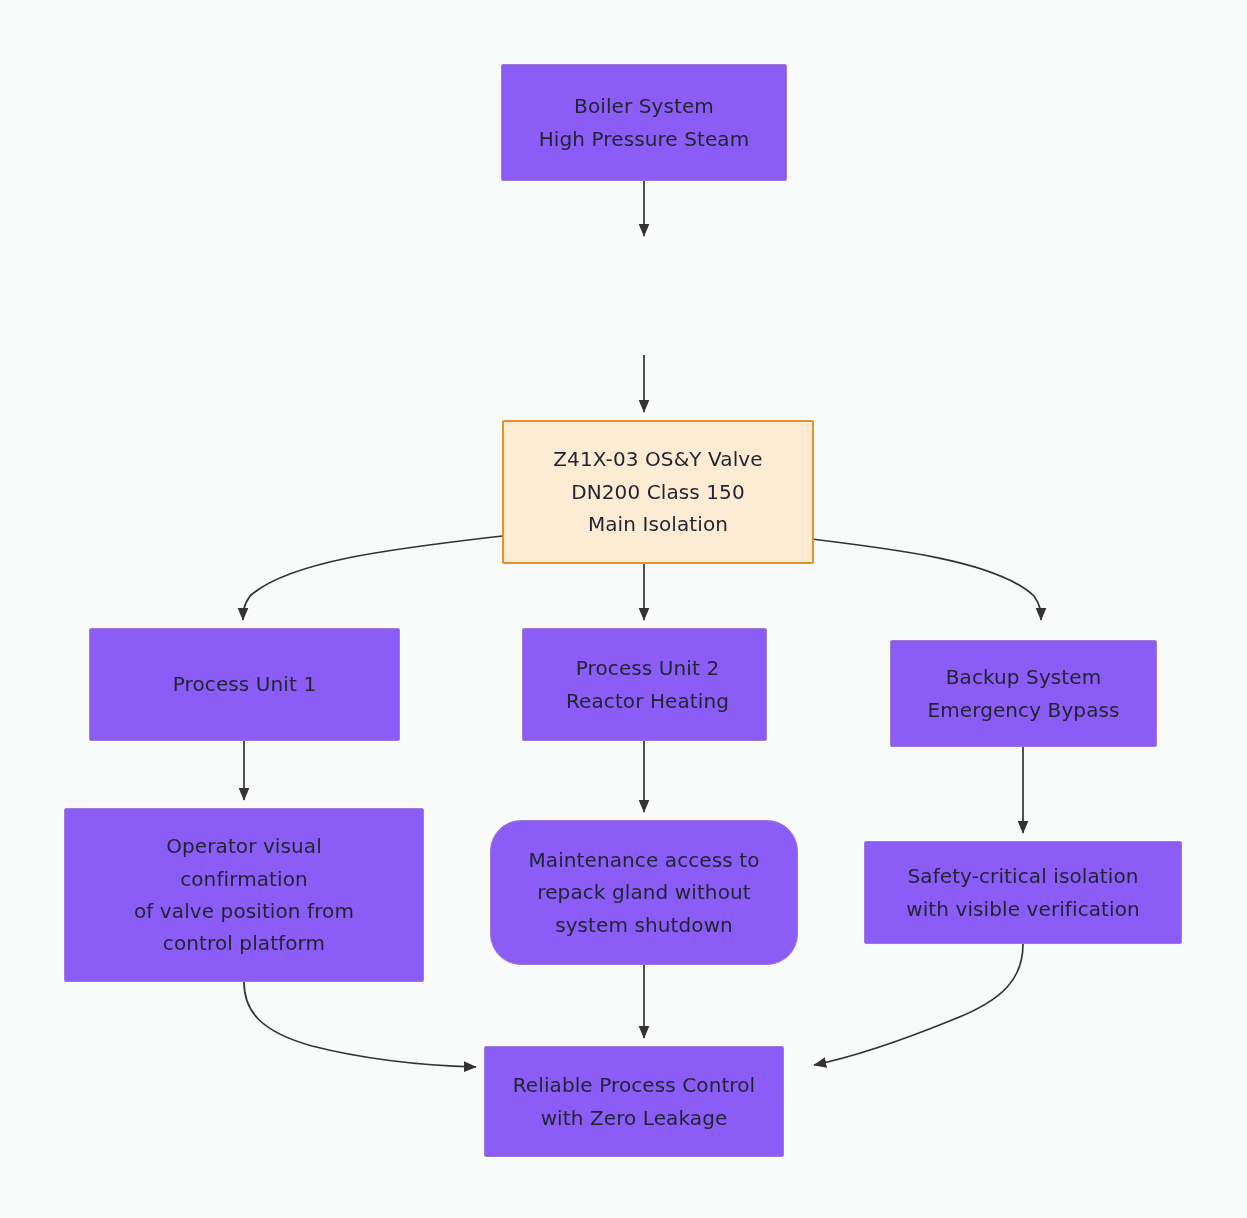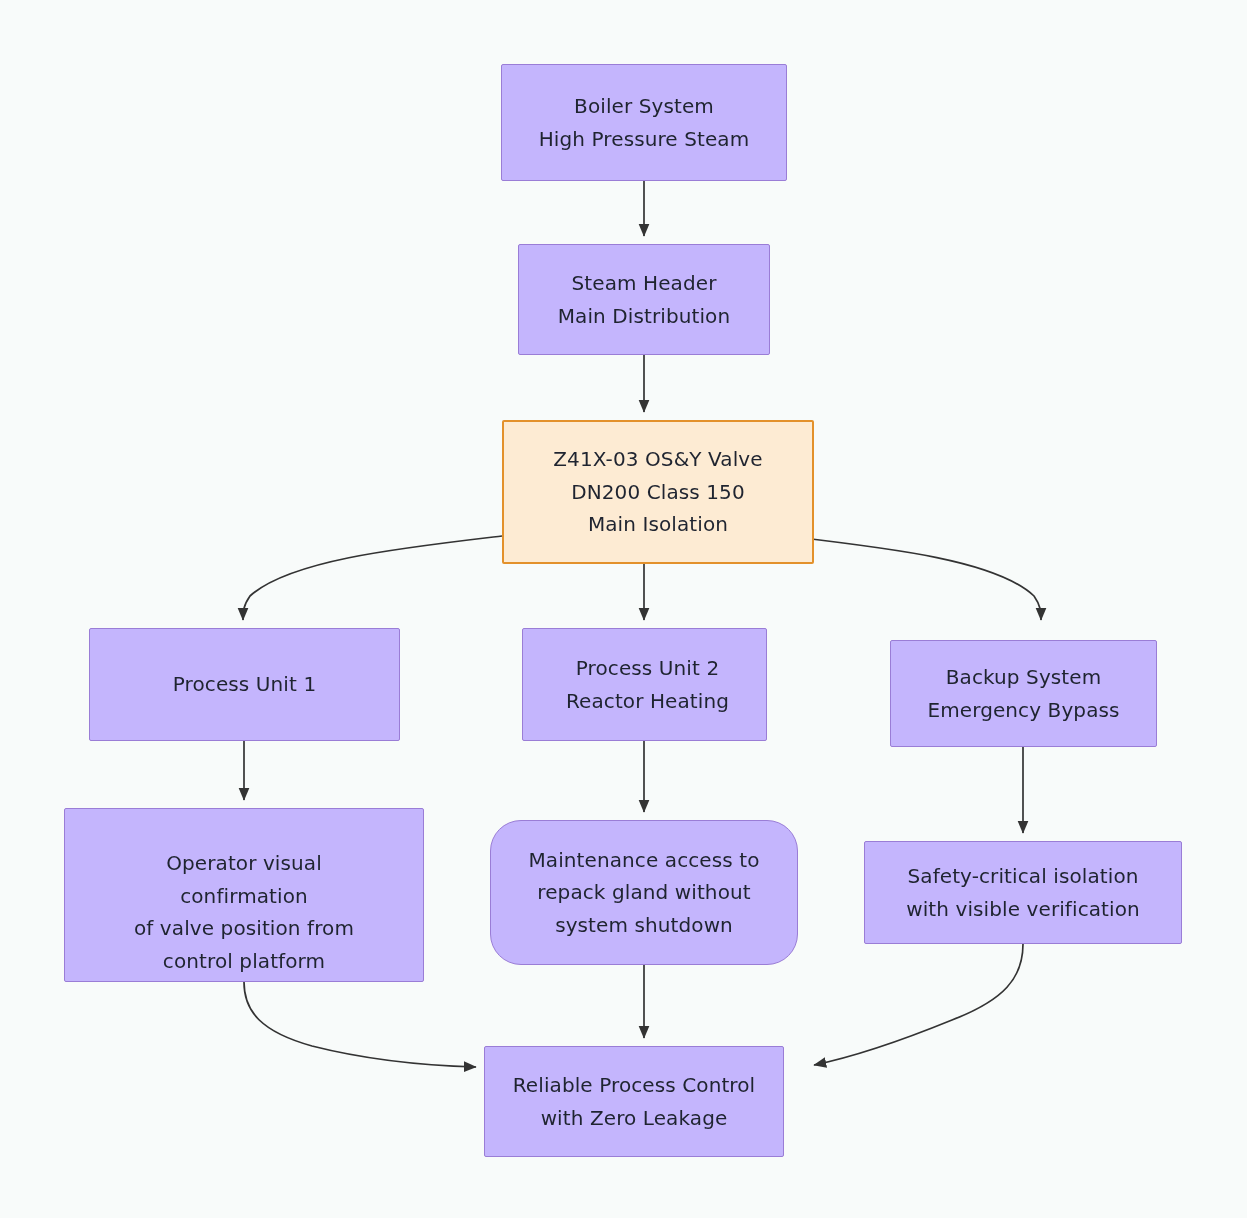--- a/index.html
+++ b/index.html
@@ -31,21 +31,21 @@
   .node {
     position: absolute;
     box-sizing: border-box;
     display: flex;
     flex-direction: column;
     align-items: center;
     justify-content: center;
     text-align: center;
     border-radius: 2px;
     border: 1.6px solid #9a7dd6;
-    background: #c4b5fd;
+    background: #8b5cf6;
     color: #1f2430;
     font-size: 20px;
     line-height: 1.62;
     letter-spacing: 0.1px;
     padding: 4px 10px;
   }
   .node.highlight {
     border: 2px solid #e3912b;
     background: #fdebd3;
   }
@@ -54,21 +54,21 @@
     white-space: nowrap;
   }
 
   
   #node-boiler        { left: 501px;  top: 64px;   width: 286px; height: 117px; }
   #node-header        { left: 518px;  top: 244px;  width: 252px; height: 111px; }
   #node-valve         { left: 502px;  top: 420px;  width: 312px; height: 144px; }
   #node-unit1         { left: 89px;   top: 628px;  width: 311px; height: 113px; }
   #node-unit2         { left: 522px;  top: 628px;  width: 245px; height: 113px; padding-left: 16px; }
   #node-backup        { left: 890px;  top: 628px;  width: 267px; height: 107px; margin-top: 12px; }
-  #node-operator      { left: 64px;   top: 808px;  width: 360px; height: 174px; justify-content: flex-end; }
+  #node-operator      { left: 64px;   top: 808px;  width: 360px; height: 174px; }
   #node-maintenance   { left: 490px;  top: 820px;  width: 308px; height: 145px; border-radius: 31px; }
   #node-safety        { left: 864px;  top: 841px;  width: 318px; height: 103px; }
   #node-outcome       { left: 484px;  top: 1046px; width: 300px; height: 111px; }
 </style>
 </head>
 <body>
 
 <div id="diagram">
 
   <svg id="edge-layer" viewBox="0 0 1247 1218" width="1247" height="1218" xmlns="http://www.w3.org/2000/svg">
@@ -99,24 +99,20 @@
     <path d="M644,965 L644,1038" fill="none" stroke="#333333" stroke-width="1.7" marker-end="url(#arrowhead)"></path>
 
     <path d="M1023,944 C1023,978 1004,1000 952,1020 C898,1042 848,1058 814,1065" fill="none" stroke="#333333" stroke-width="1.7" marker-end="url(#arrowhead)"></path>
   </svg>
 
   <div class="node" id="node-boiler">
     <span class="line">Boiler System</span>
     <span class="line">High Pressure Steam</span>
   </div>
 
-  <div class="node" id="node-header">
-    <span class="line">Steam Header</span>
-    <span class="line">Main Distribution</span>
-  </div>
 
   <div class="node highlight" id="node-valve">
     <span class="line">Z41X-03 OS&amp;Y Valve</span>
     <span class="line">DN200 Class 150</span>
     <span class="line">Main Isolation</span>
   </div>
 
   <div class="node" id="node-unit1">
     <span class="line">Process Unit 1</span>
   </div>

